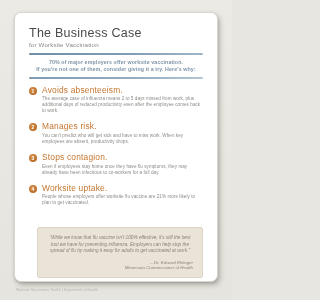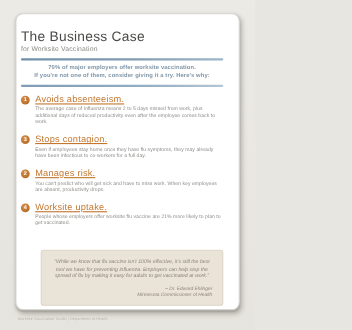--- a/index.html
+++ b/index.html
@@ -34,21 +34,21 @@
     background: #ffffff;
     border: 1px solid #d9d7d1;
     border-radius: 7px;
     box-shadow: 2px 3px 5px rgba(80,76,70,0.35),
                 0 1px 2px rgba(80,76,70,0.20);
     box-sizing: border-box;
     overflow: hidden;
   }
 
   #card-inner {
-    padding: 14px 14px 8px 4px;
+    padding: 14px 14px 8px 14px;
   }
 
   
   .title {
     font-size: 12.5px;
     line-height: 13px;
     font-weight: normal;
     letter-spacing: 0.25px;
     color: #4a4a48;
     margin: 0 0 1px 0;
@@ -108,21 +108,20 @@
     text-align: center;
     font-weight: bold;
   }
   .reason-head {
     font-size: 8.4px;
     line-height: 9px;
     color: #c4762e;
     letter-spacing: 0.2px;
     margin: 0 0 1.5px 0;
     white-space: nowrap;
-    text-decoration: underline;
   }
   .reason-body {
     font-size: 4.6px;
     line-height: 6.1px;
     color: #8e8c88;
     letter-spacing: 0.05px;
     margin: 0;
   }
 
   
@@ -183,29 +182,29 @@
 
       <div class="rule2"></div>
 
       <div class="reason">
         <span class="bullet">1</span>
         <div class="reason-head">Avoids absenteeism.</div>
         <p class="reason-body">The average case of influenza means 2 to 5 days missed from work, plus additional days of reduced productivity even after the employee comes back to work.</p>
       </div>
 
       <div class="reason">
+        <span class="bullet">2</span>
+        <div class="reason-head">Manages risk.</div>
+        <p class="reason-body">You can't predict who will get sick and have to miss work. When key employees are absent, productivity drops.</p>
+      </div>
+
+      <div class="reason">
         <span class="bullet">3</span>
         <div class="reason-head">Stops contagion.</div>
         <p class="reason-body">Even if employees stay home once they have flu symptoms, they may already have been infectious to co-workers for a full day.</p>
-      </div>
-
-      <div class="reason">
-        <span class="bullet">2</span>
-        <div class="reason-head">Manages risk.</div>
-        <p class="reason-body">You can't predict who will get sick and have to miss work. When key employees are absent, productivity drops.</p>
       </div>
 
       <div class="reason">
         <span class="bullet">4</span>
         <div class="reason-head">Worksite uptake.</div>
         <p class="reason-body">People whose employers offer worksite flu vaccine are 21% more likely to plan to get vaccinated.</p>
       </div>
 
     </div>
 

